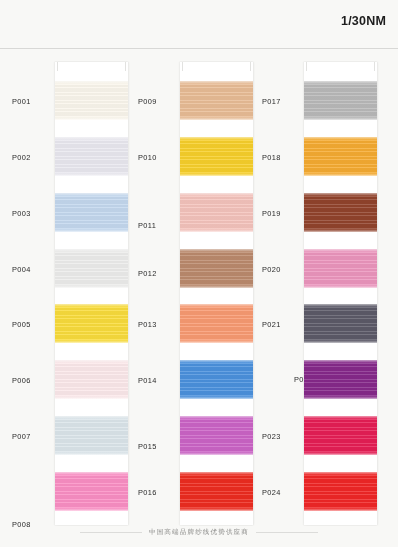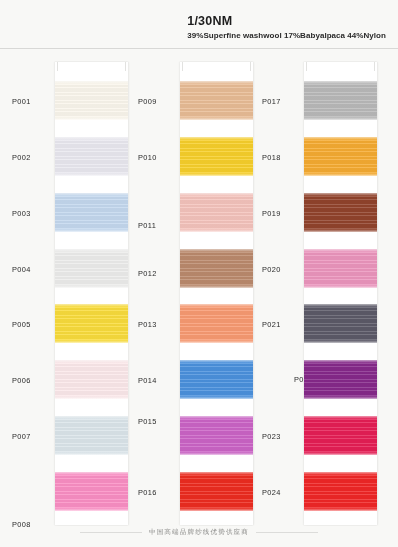--- a/index.html
+++ b/index.html
@@ -171,21 +171,20 @@
   }
 </style>
 </head>
 <body>
 
 <div id="header">
   <div id="header-inner">
     <div class="title-row">
       <span id="spec-code">1/30NM</span>
     </div>
-    <div id="subtitle">39%Superfine washwool 17%Babyalpaca 44%Nylon</div>
   </div>
 </div>
 <div id="header-rule"></div>
 
 <div id="board">
   <div class="column col-0">
     <div class="labels">
         <div class="label" style="top: 34.5px;">P001</div>
         <div class="label" style="top: 90.5px;">P002</div>
         <div class="label" style="top: 146.5px;">P003</div>
@@ -239,21 +238,21 @@
       </div>
   </div>
   <div class="column col-1">
     <div class="labels">
         <div class="label" style="top: 34.5px;">P009</div>
         <div class="label" style="top: 90.5px;">P010</div>
         <div class="label" style="top: 159px;">P011</div>
         <div class="label" style="top: 207px;">P012</div>
         <div class="label" style="top: 257.5px;">P013</div>
         <div class="label" style="top: 313.5px;">P014</div>
-        <div class="label" style="top: 355px;">P015</div>
+        <div class="label" style="top: 380px;">P015</div>
         <div class="label" style="top: 425.5px;">P016</div>
       </div>
     <div class="card">
         <div class="swatch" style="top: 19px; height: 39px; background: rgb(232, 188, 149);">
           <div class="swatch-fill"></div>
           <div class="swatch-soft-top" style="background: linear-gradient(rgb(255, 255, 255), rgb(232, 188, 149)); opacity: 0.55;"></div>
           <div class="swatch-soft-bottom" style="background: linear-gradient(to top, rgb(255, 255, 255), rgb(232, 188, 149)); opacity: 0.55;"></div>
         </div>
         <div class="swatch" style="top: 75px; height: 39px; background: rgb(247, 207, 43);">
           <div class="swatch-fill"></div>

